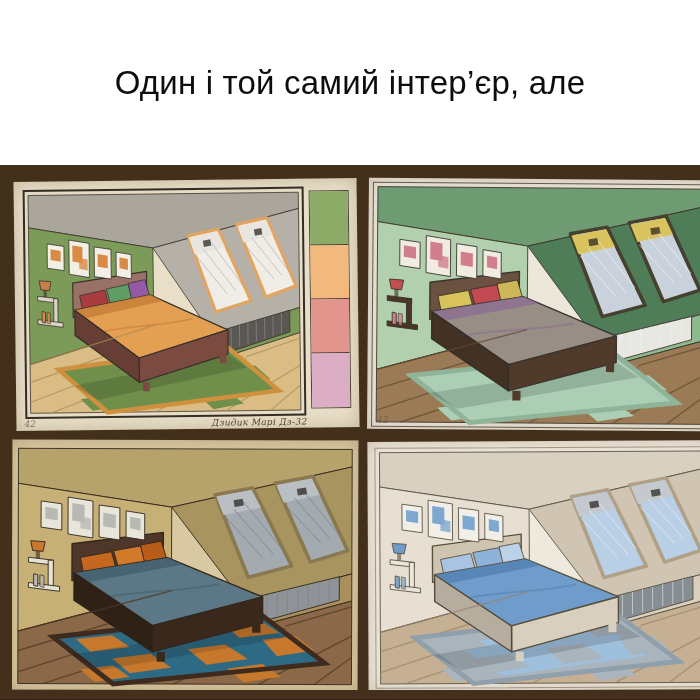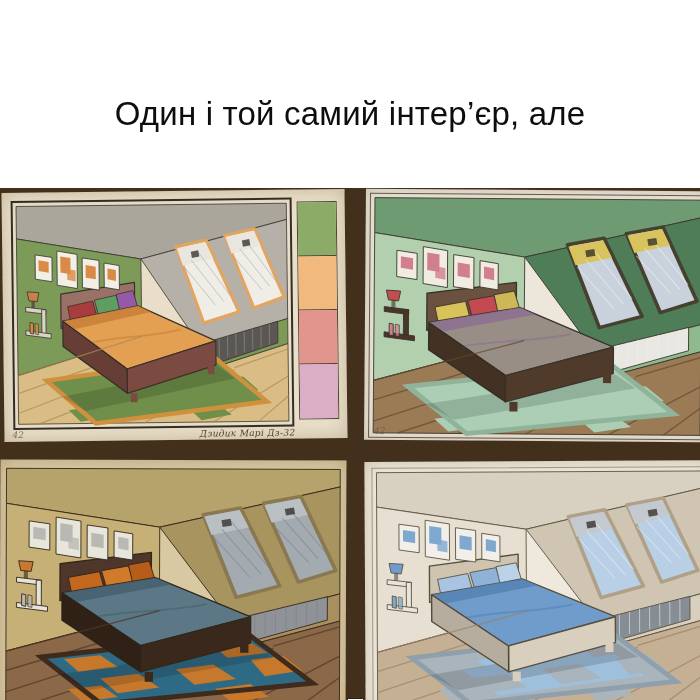--- a/index.html
+++ b/index.html
@@ -1,24 +1,24 @@
 <!DOCTYPE html>
 <html><head>
 <meta charset="utf-8">
 <style>
   html,body{margin:0;padding:0;}
   body{width:700px;height:700px;background:#ffffff;font-family:"Liberation Sans",sans-serif;overflow:hidden;}
   .page{width:700px;height:700px;display:flex;flex-direction:column;background:#ffffff;}
 
   
-  .header{height:148px;display:flex;flex-direction:column;justify-content:center;align-items:center;background:#ffffff;margin-top:40px;}
+  .header{height:172px;display:flex;flex-direction:column;justify-content:center;align-items:center;background:#ffffff;}
   .header .cap{font-size:33px;line-height:44px;font-weight:500;color:#0d0d0d;letter-spacing:.2px;text-align:center;}
 
   
-  .collage{height:510px;display:grid;grid-template-columns:348px 349px;grid-template-rows:256px 251px;gap:15px;padding:0;background:#42301c;border-bottom:1px solid #2e2012;}
+  .collage{height:510px;display:grid;grid-template-columns:348px 349px;grid-template-rows:256px 251px;gap:6px;padding:12px;background:#42301c;border-bottom:1px solid #2e2012;}
   .cell{position:relative;overflow:hidden;background:#42301c;}
   .paper{position:absolute;inset:0;background:var(--paper);box-shadow:inset 0 0 18px rgba(90,60,20,.25);}
   .cell1 .paper{inset:3px 2px 4px 3px;transform:rotate(-.7deg);padding:8px 8px 16px 9px;}
   .cell2 .paper{inset:2px 2px 3px 2px;transform:rotate(.45deg);padding:4px;}
   .cell3 .paper{inset:1px 2px 0 0;transform:rotate(.2deg);padding:5px 2px 2px 2px;}
   .cell4 .paper{inset:2px 0 0 2px;transform:rotate(-.3deg);padding:6px 5px 4px 7px;}
   .art-row{display:flex;width:100%;height:100%;gap:5px;}
   .scene-wrap{flex:1;min-width:0;height:100%;}
   .cell1 .scene-wrap{border:2px solid #332d23;}
   .cell2 .scene-wrap{border:1px solid rgba(56,48,36,.75);}

